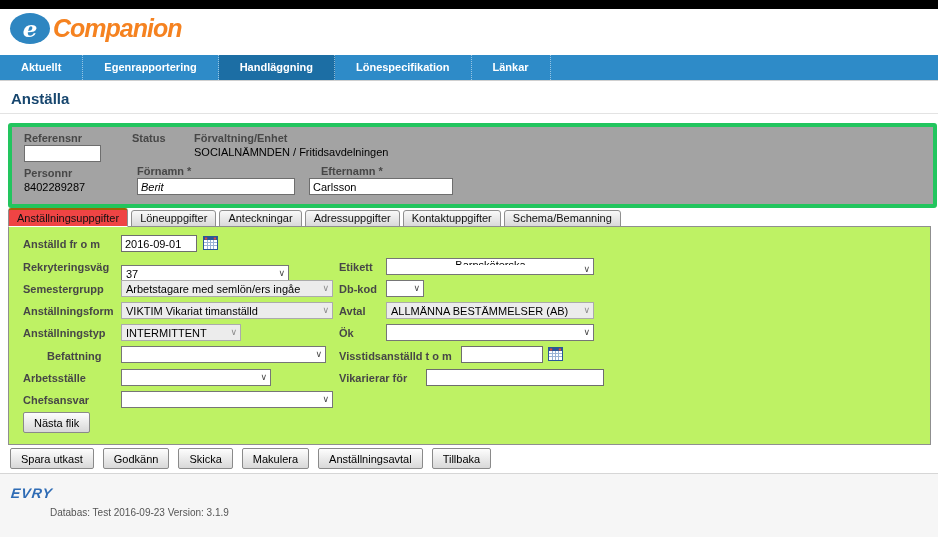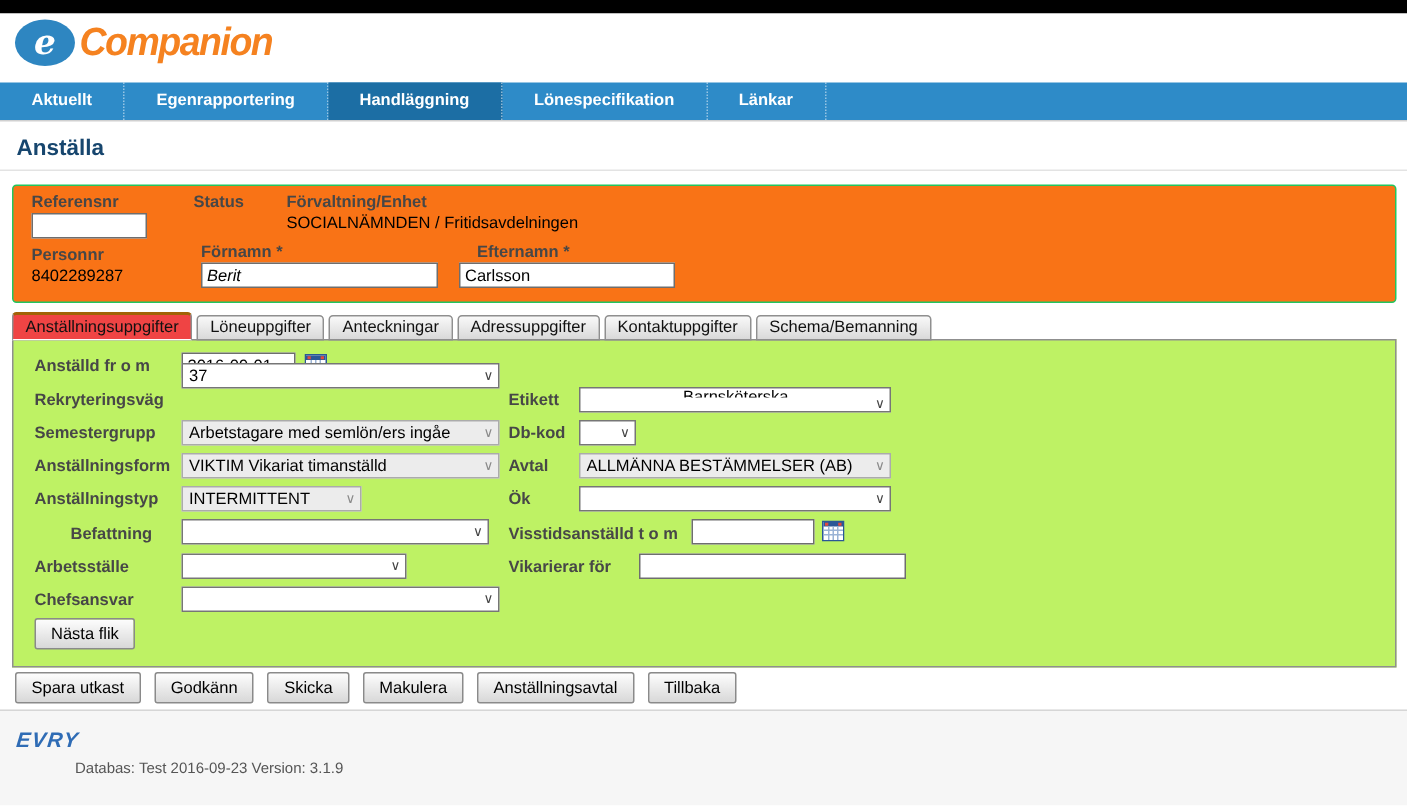--- a/index.html
+++ b/index.html
@@ -39,21 +39,21 @@
          display:flex; align-items:center; padding:0 3px 0 4px; font-size:11px; color:#000; cursor:pointer; }
   .sel .sel-text { overflow:hidden; white-space:nowrap; }
   .sel .chev { margin-left:auto; font-size:9px; color:#444; line-height:1; padding-left:3px; }
   .sel.dis { background:#ececec; border-color:#ababab; cursor:default; }
   .sel.dis .chev { color:#8a8a8a; }
 
   .cal { position:absolute; width:15px; height:14px; cursor:pointer; }
 
   
   .fieldset { position:absolute; left:8px; top:123px; width:921px; height:77px;
-              border:1px solid #22c55e; border-radius:3px; background:#f97316; }
+              border:4px solid #22c55e; border-radius:3px; background:#a3a3a3; }
 
   
   .tabstrip { position:absolute; left:8px; top:208px; display:flex; align-items:flex-end; height:19px; z-index:3; }
   .tab { box-sizing:border-box; height:17px; line-height:15px; padding:0 8px; font-size:11px; color:#111;
          background:linear-gradient(#f9f9f9,#d9d9d9); border:1px solid #8f8f8f; border-radius:3px 3px 0 0;
          margin-right:3px; cursor:pointer; }
   .tab.active { height:19px; line-height:16px; background:#ef4444; border-top:2px solid #a16207;
                 border-bottom:1px solid #fff; position:relative; z-index:4; }
   .tabpanel { position:absolute; left:8px; top:226px; width:921px; height:217px;
               border:1px solid #8f8f8f; background:#bef264; z-index:2; }
@@ -135,21 +135,21 @@
           <line x1="1" y1="6.5" x2="14" y2="6.5"></line>
             <line x1="1" y1="9.5" x2="14" y2="9.5"></line>
           <line x1="4.5" y1="4" x2="4.5" y2="13"></line>
             <line x1="7.5" y1="4" x2="7.5" y2="13"></line>
             <line x1="10.5" y1="4" x2="10.5" y2="13"></line>
         </g>
       </svg>
     </span>
 
     <div class="abs lbl" style="left:14px; top:34px;">Rekryteringsväg</div>
-    <div class="sel" style="left:112px; top:15px; width:212px;">
+    <div class="sel" style="left:112px; top:38px; width:168px;">
       <span class="sel-text">37</span>
       <span class="chev">∨</span>
     </div>
 
     <div class="abs lbl" style="left:14px; top:56px;">Semestergrupp</div>
     <div class="sel dis" style="left:112px; top:53px; width:212px;">
       <span class="sel-text">Arbetstagare med semlön/ers ingåe</span>
       <span class="chev">∨</span>
     </div>
 

